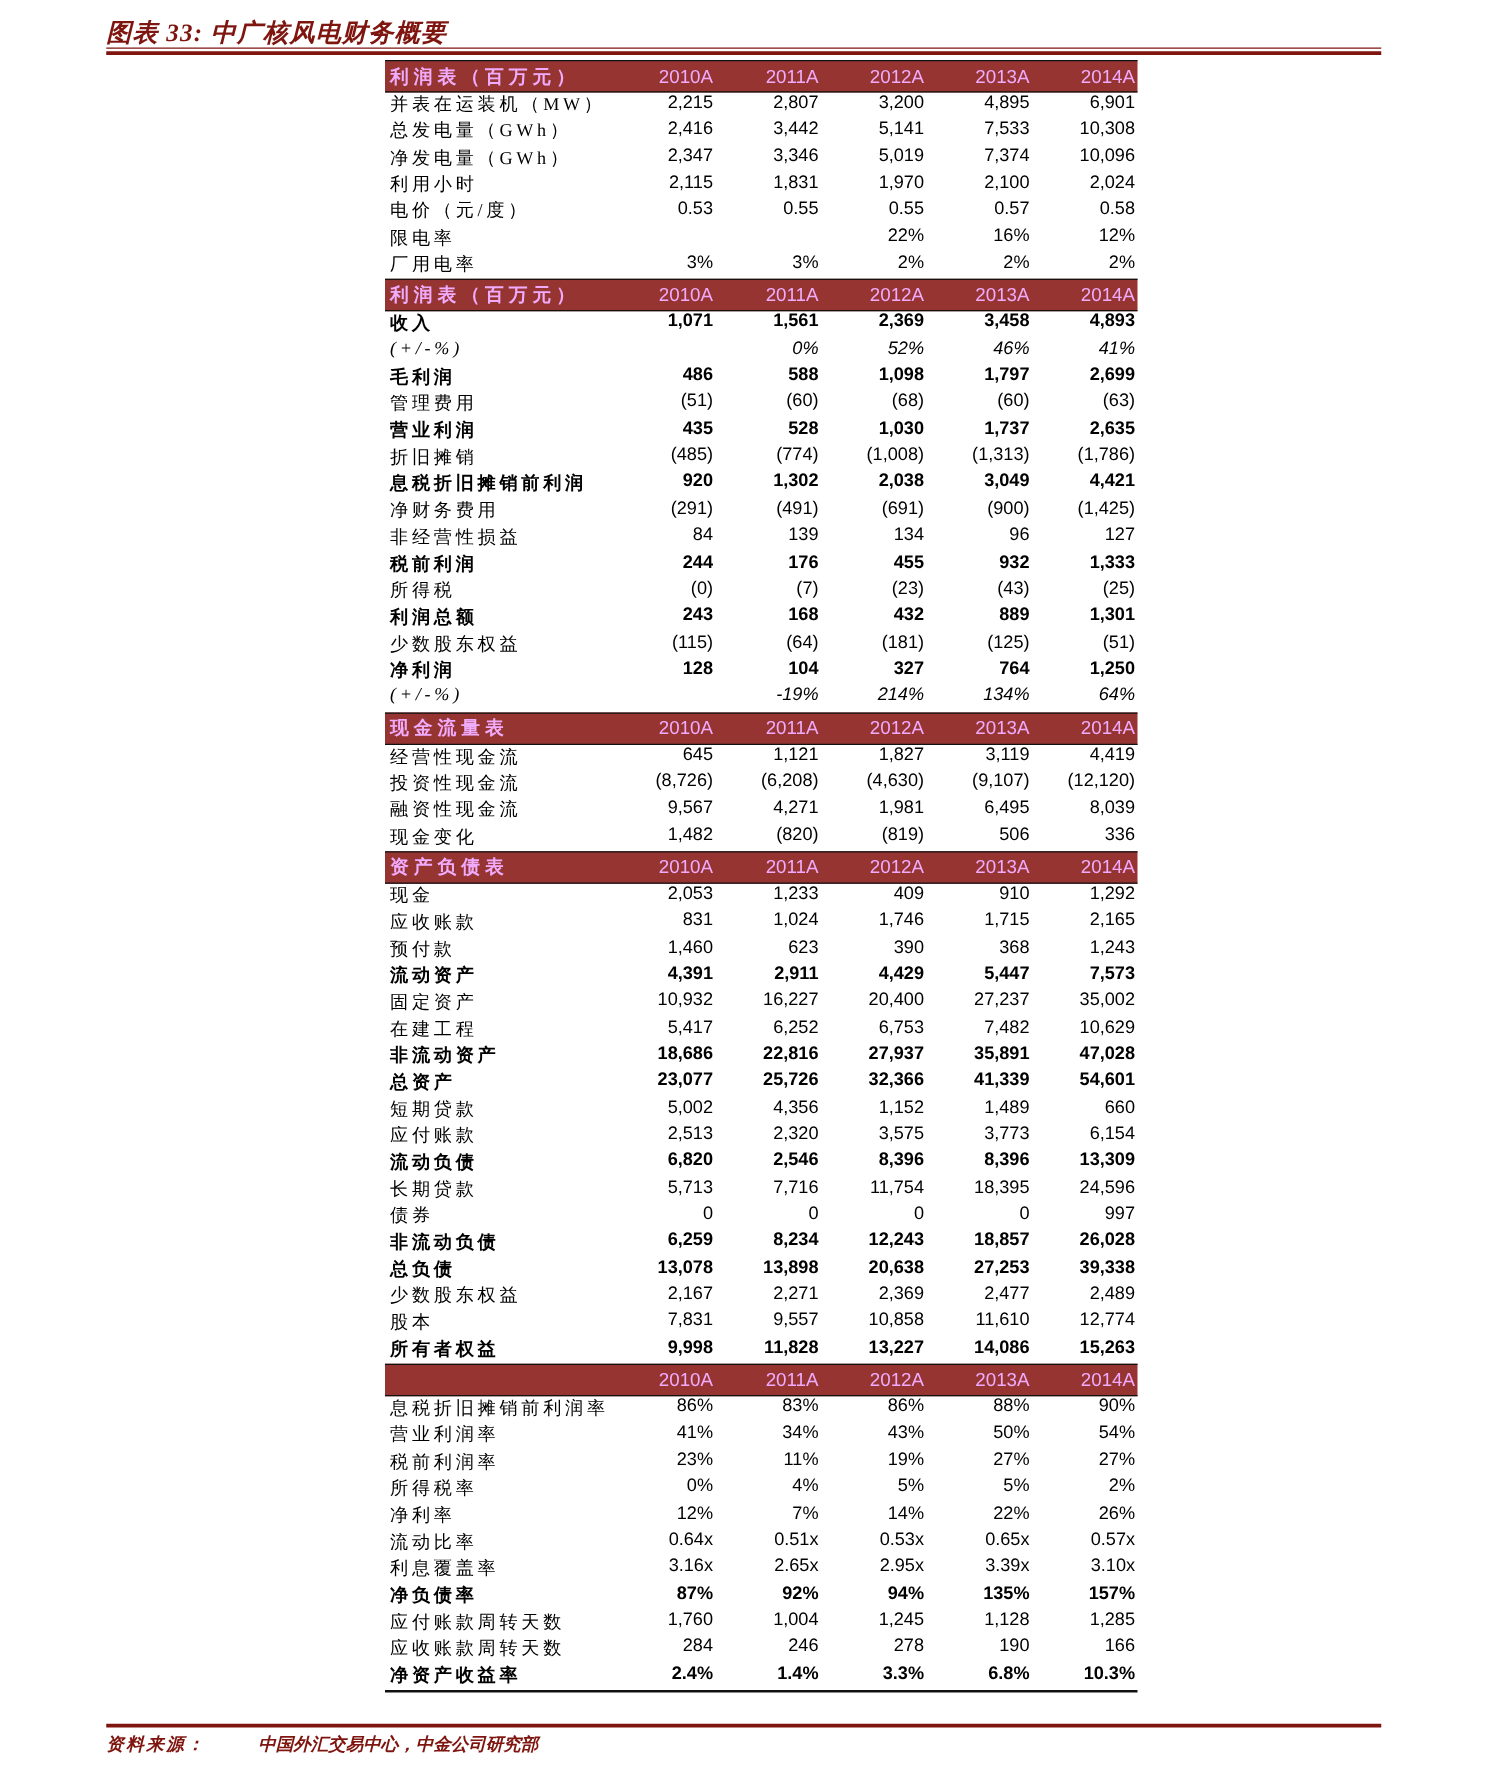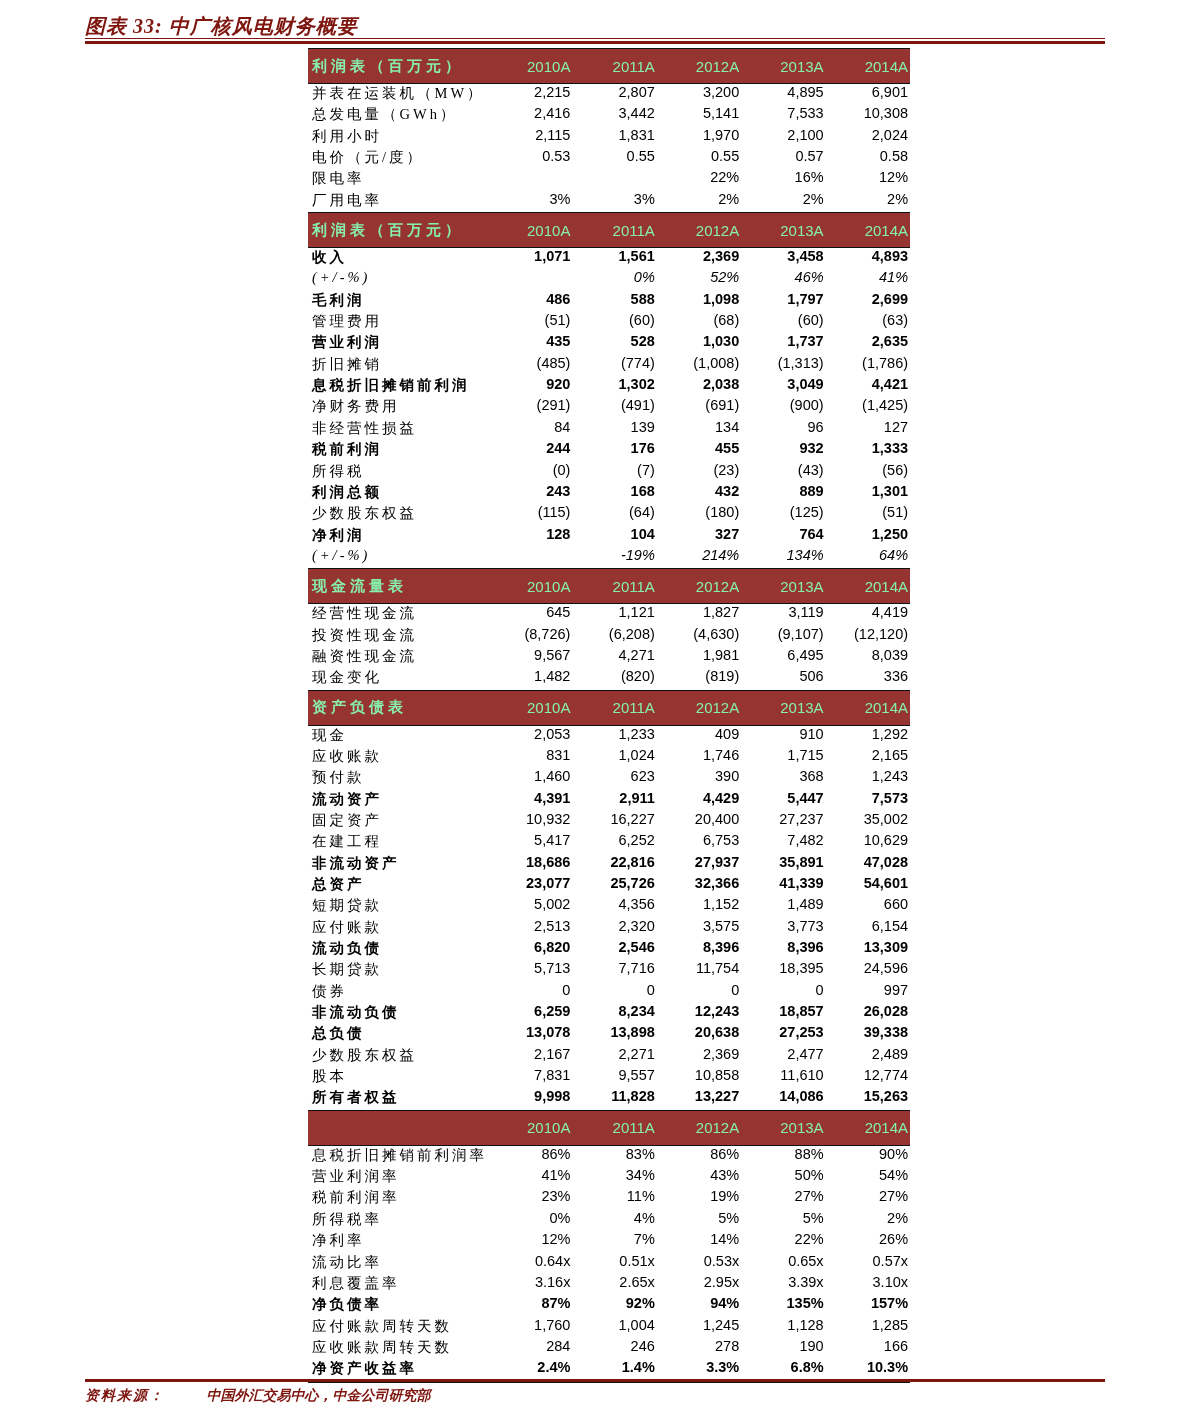--- a/index.html
+++ b/index.html
@@ -25,22 +25,22 @@
     position:absolute;left:85px;top:41px;width:1020px;height:3px;
     background:#7e150f;
   }
   
   .fin-table{
     position:absolute;left:308px;top:48px;width:602px;
     border-bottom:2px solid #111;
   }
   .sec-header{
     display:flex;align-items:center;
-    height:36px;box-sizing:border-box;
-    background:#963432;color:#86efac;font-weight:bold;
+    height:26px;box-sizing:border-box;
+    background:#963432;color:#f0abfc;font-weight:bold;
     border-top:1px solid #111;border-bottom:1px solid #111;
   }
   .row{
     display:flex;align-items:flex-start;
     height:21.35px;
   }
   .lab{
     width:176px;flex:none;
     padding-left:4px;
     font-size:14.5px;letter-spacing:3px;white-space:nowrap;
@@ -97,20 +97,28 @@
       </div>
       <div class="row">
         <span class="lab">总发电量（GWh）</span>
         <span class="num">2,416</span>
         <span class="num">3,442</span>
         <span class="num">5,141</span>
         <span class="num">7,533</span>
         <span class="num">10,308</span>
       </div>
       <div class="row">
+        <span class="lab">净发电量（GWh）</span>
+        <span class="num">2,347</span>
+        <span class="num">3,346</span>
+        <span class="num">5,019</span>
+        <span class="num">7,374</span>
+        <span class="num">10,096</span>
+      </div>
+      <div class="row">
         <span class="lab">利用小时</span>
         <span class="num">2,115</span>
         <span class="num">1,831</span>
         <span class="num">1,970</span>
         <span class="num">2,100</span>
         <span class="num">2,024</span>
       </div>
       <div class="row">
         <span class="lab">电价（元/度）</span>
         <span class="num">0.53</span>
@@ -222,35 +230,35 @@
         <span class="num">455</span>
         <span class="num">932</span>
         <span class="num">1,333</span>
       </div>
       <div class="row">
         <span class="lab">所得税</span>
         <span class="num">(0)</span>
         <span class="num">(7)</span>
         <span class="num">(23)</span>
         <span class="num">(43)</span>
-        <span class="num">(56)</span>
+        <span class="num">(25)</span>
       </div>
       <div class="row b">
         <span class="lab">利润总额</span>
         <span class="num">243</span>
         <span class="num">168</span>
         <span class="num">432</span>
         <span class="num">889</span>
         <span class="num">1,301</span>
       </div>
       <div class="row">
         <span class="lab">少数股东权益</span>
         <span class="num">(115)</span>
         <span class="num">(64)</span>
-        <span class="num">(180)</span>
+        <span class="num">(181)</span>
         <span class="num">(125)</span>
         <span class="num">(51)</span>
       </div>
       <div class="row b">
         <span class="lab">净利润</span>
         <span class="num">128</span>
         <span class="num">104</span>
         <span class="num">327</span>
         <span class="num">764</span>
         <span class="num">1,250</span>

